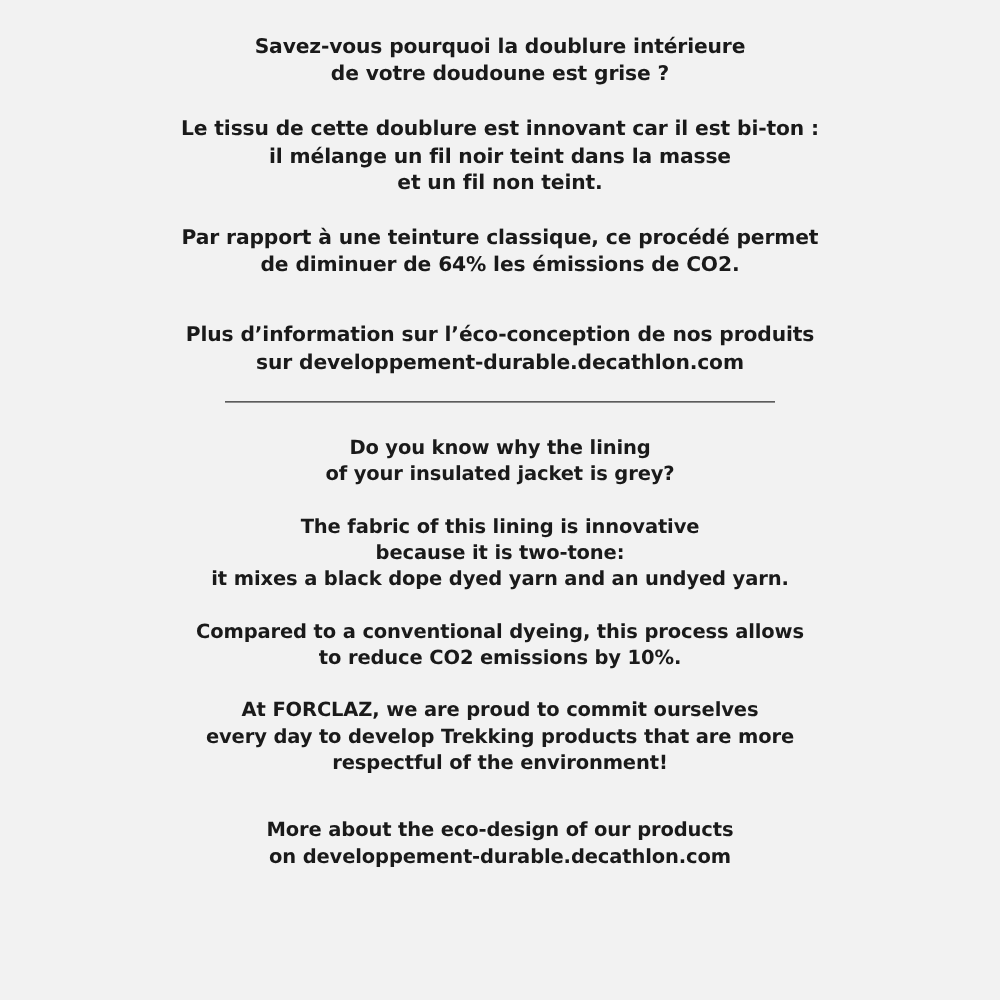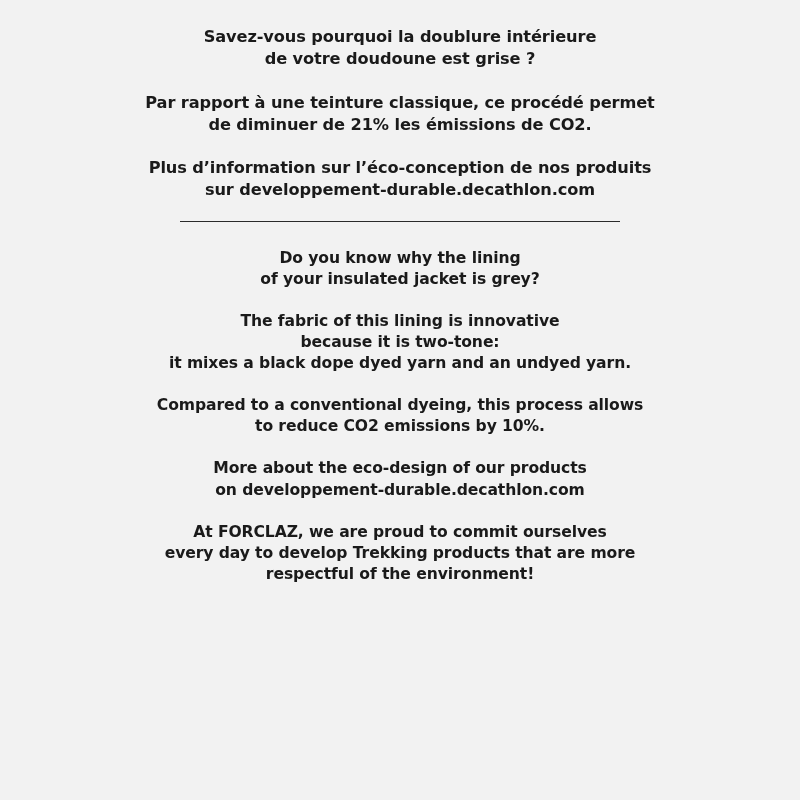--- a/index.html
+++ b/index.html
@@ -33,56 +33,60 @@
     text-align: center;
     font-weight: bold;
     font-size: 16.2px;
     line-height: 1.35;
     letter-spacing: -0.1px;
     margin: 0 0 22px 0;
     white-space: pre-line;
   }
   .para.last {
     margin-bottom: 0;
+    margin-top: 12px;
   }
   .divider {
     width: 440px;
     height: 0;
     border-top: 1.5px solid #2b2b2b;
     margin: 20px 0 26px 0;
   }
   .section-en .para {
     font-size: 15.6px;
     margin-bottom: 21px;
   }
 </style>
 </head>
 <body>
 
 <div class="page">
 
   <div class="section section-fr">
     <p class="para">Savez-vous pourquoi la doublure intérieure
 de votre doudoune est grise ?</p>
+    <p class="para">Le tissu de cette doublure est innovant car il est bi-ton :
+il mélange un fil noir teint dans la masse
+et un fil non teint.</p>
     <p class="para">Par rapport à une teinture classique, ce procédé permet
-de diminuer de 21% les émissions de CO2.</p>
+de diminuer de 64% les émissions de CO2.</p>
     <p class="para last">Plus d’information sur l’éco-conception de nos produits
 sur developpement-durable.decathlon.com</p>
   </div>
 
   <div class="divider"></div>
 
   <div class="section section-en">
     <p class="para">Do you know why the lining
 of your insulated jacket is grey?</p>
     <p class="para">The fabric of this lining is innovative
 because it is two-tone:
 it mixes a black dope dyed yarn and an undyed yarn.</p>
     <p class="para">Compared to a conventional dyeing, this process allows
 to reduce CO2 emissions by 10%.</p>
-    <p class="para last">More about the eco-design of our products
-on developpement-durable.decathlon.com</p>
     <p class="para">At FORCLAZ, we are proud to commit ourselves
 every day to develop Trekking products that are more
 respectful of the environment!</p>
+    <p class="para last">More about the eco-design of our products
+on developpement-durable.decathlon.com</p>
   </div>
 
 </div>
 
 </body></html>

